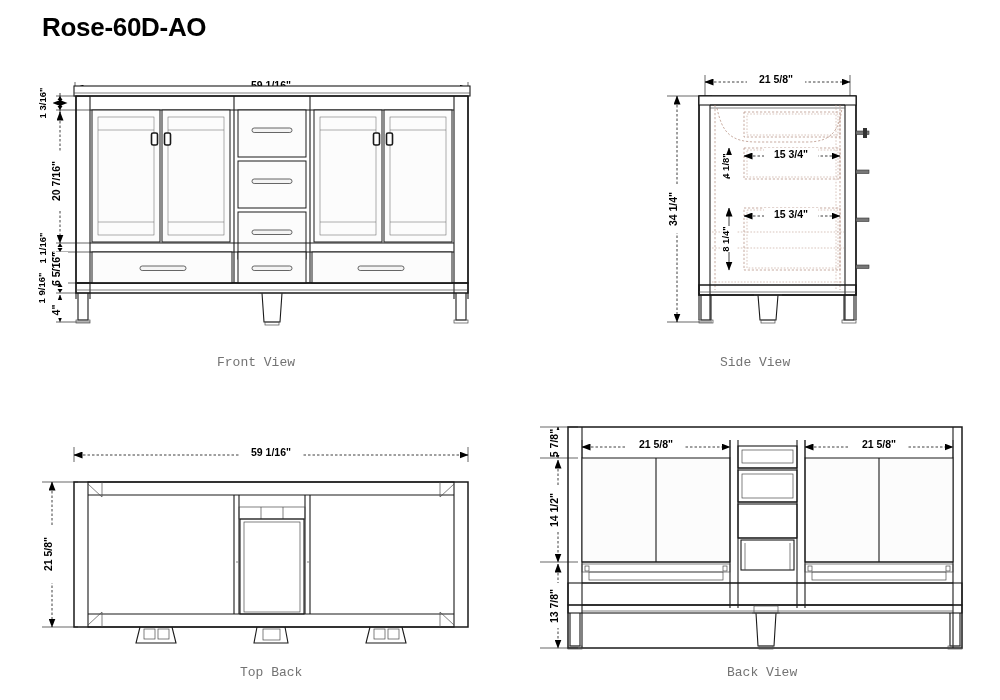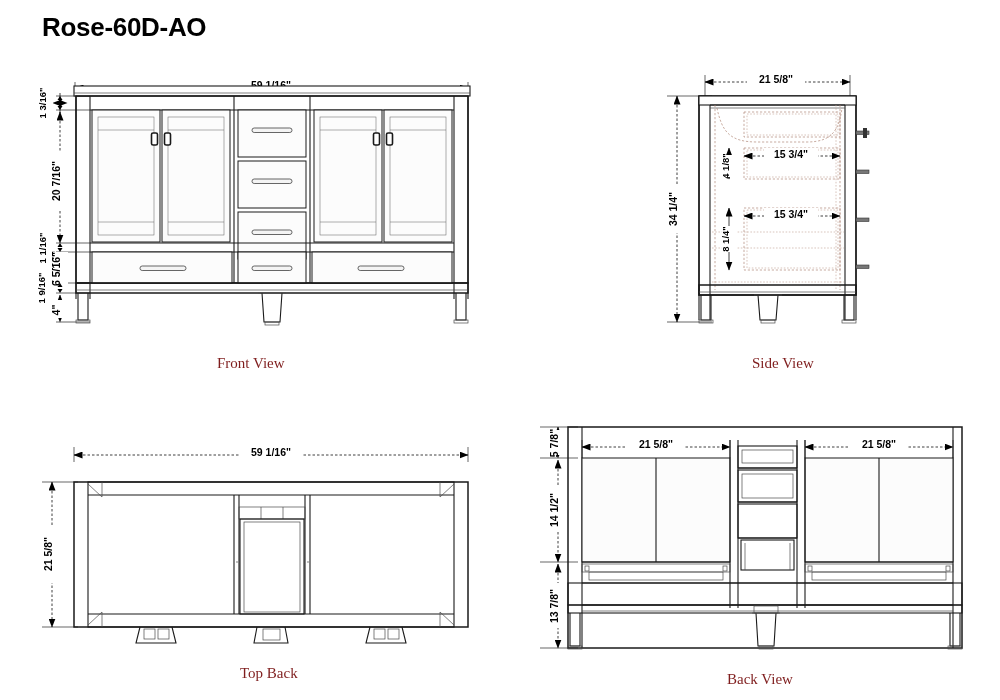--- a/index.html
+++ b/index.html
@@ -10,27 +10,27 @@
   }
   #sheet{position:absolute;left:12px;top:0;width:1000px;height:700px;}
   svg{display:block;}
   .title{
     position:absolute;left:30px;top:12px;
     font-family:"Liberation Sans", sans-serif;
     font-weight:bold;font-size:26px;letter-spacing:-0.3px;color:#000;
   }
   .caption{
     position:absolute;
-    font-family:Liberation Serif, serif;
-    font-size:15px;color:#7f1d1d;white-space:nowrap;
+    font-family:Liberation Mono, monospace;
+    font-size:13px;color:#737373;white-space:nowrap;
   }
   #cap-front{left:205px;top:355px;}
-  #cap-side{left:708px;top:355px;margin-left:32px;}
+  #cap-side{left:708px;top:355px;}
   #cap-top{left:228px;top:665px;}
-  #cap-back{left:715px;top:665px;margin-top:6px;}
+  #cap-back{left:715px;top:665px;}
   .dimtxt{
     font-family:"Liberation Sans","DejaVu Sans",sans-serif;
     font-size:10.5px;font-weight:600;fill:#000;
   }
   .dimtxt-sm{
     font-family:"Liberation Sans","DejaVu Sans",sans-serif;
     font-size:9.5px;font-weight:600;fill:#000;
   }
 </style>
 </head>

